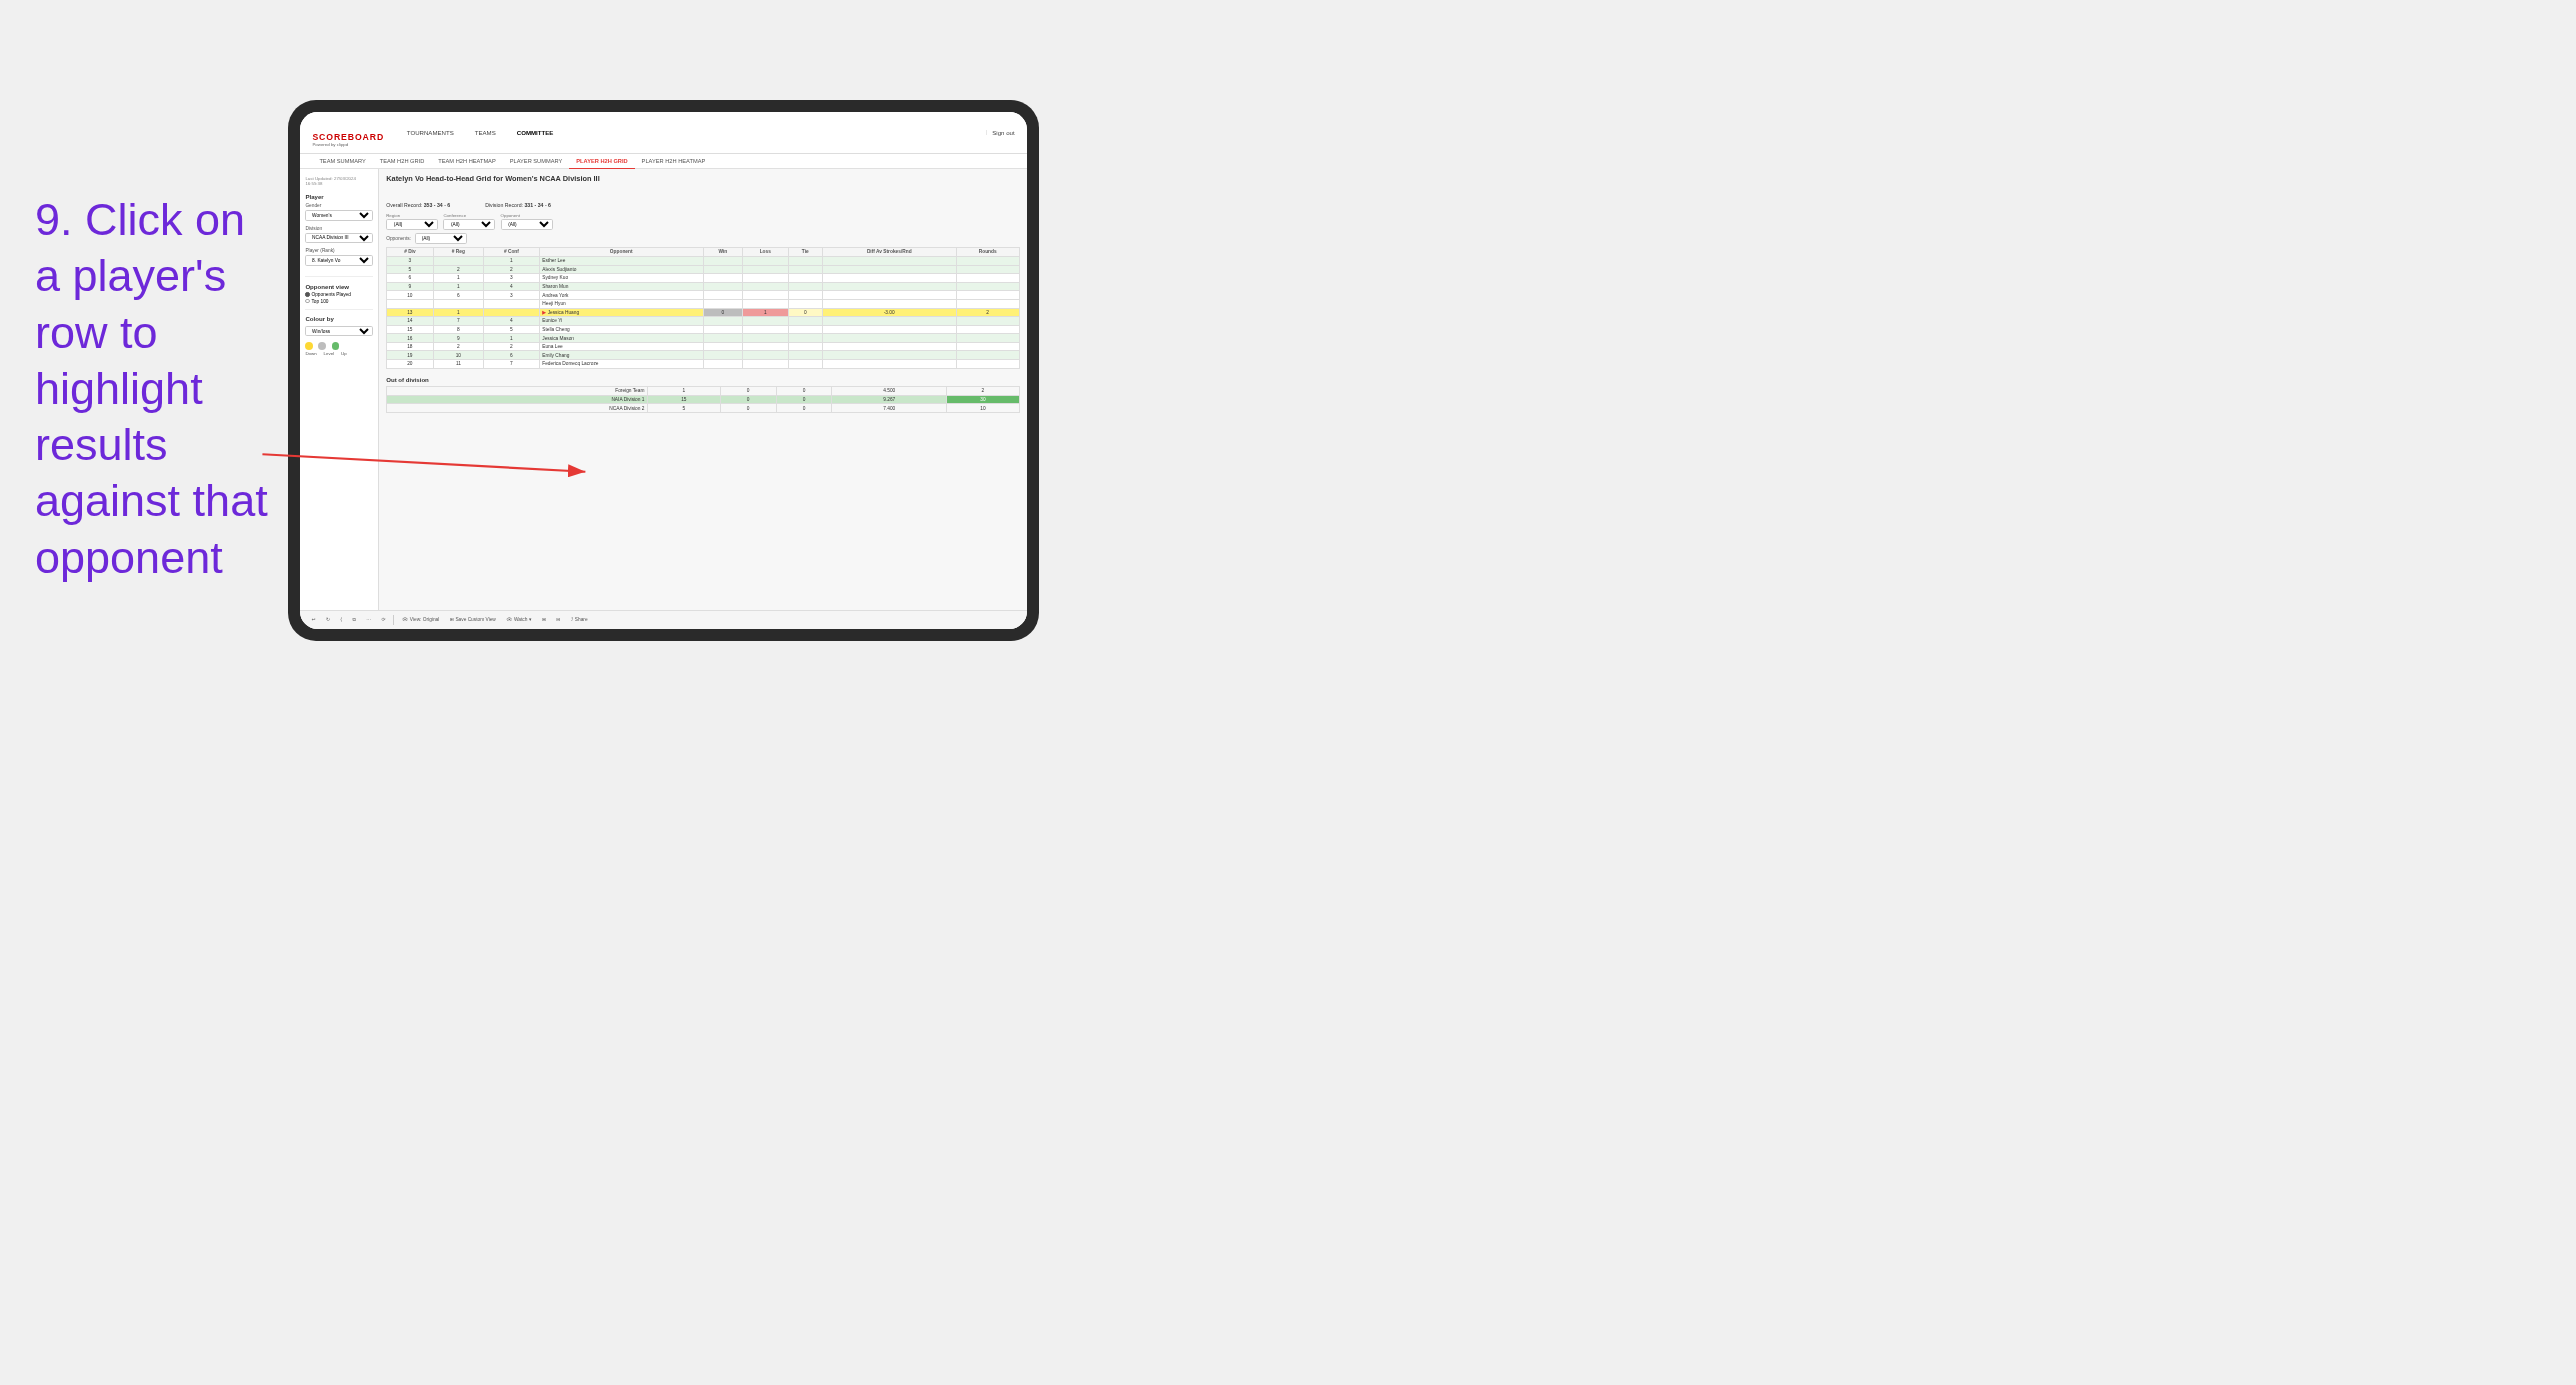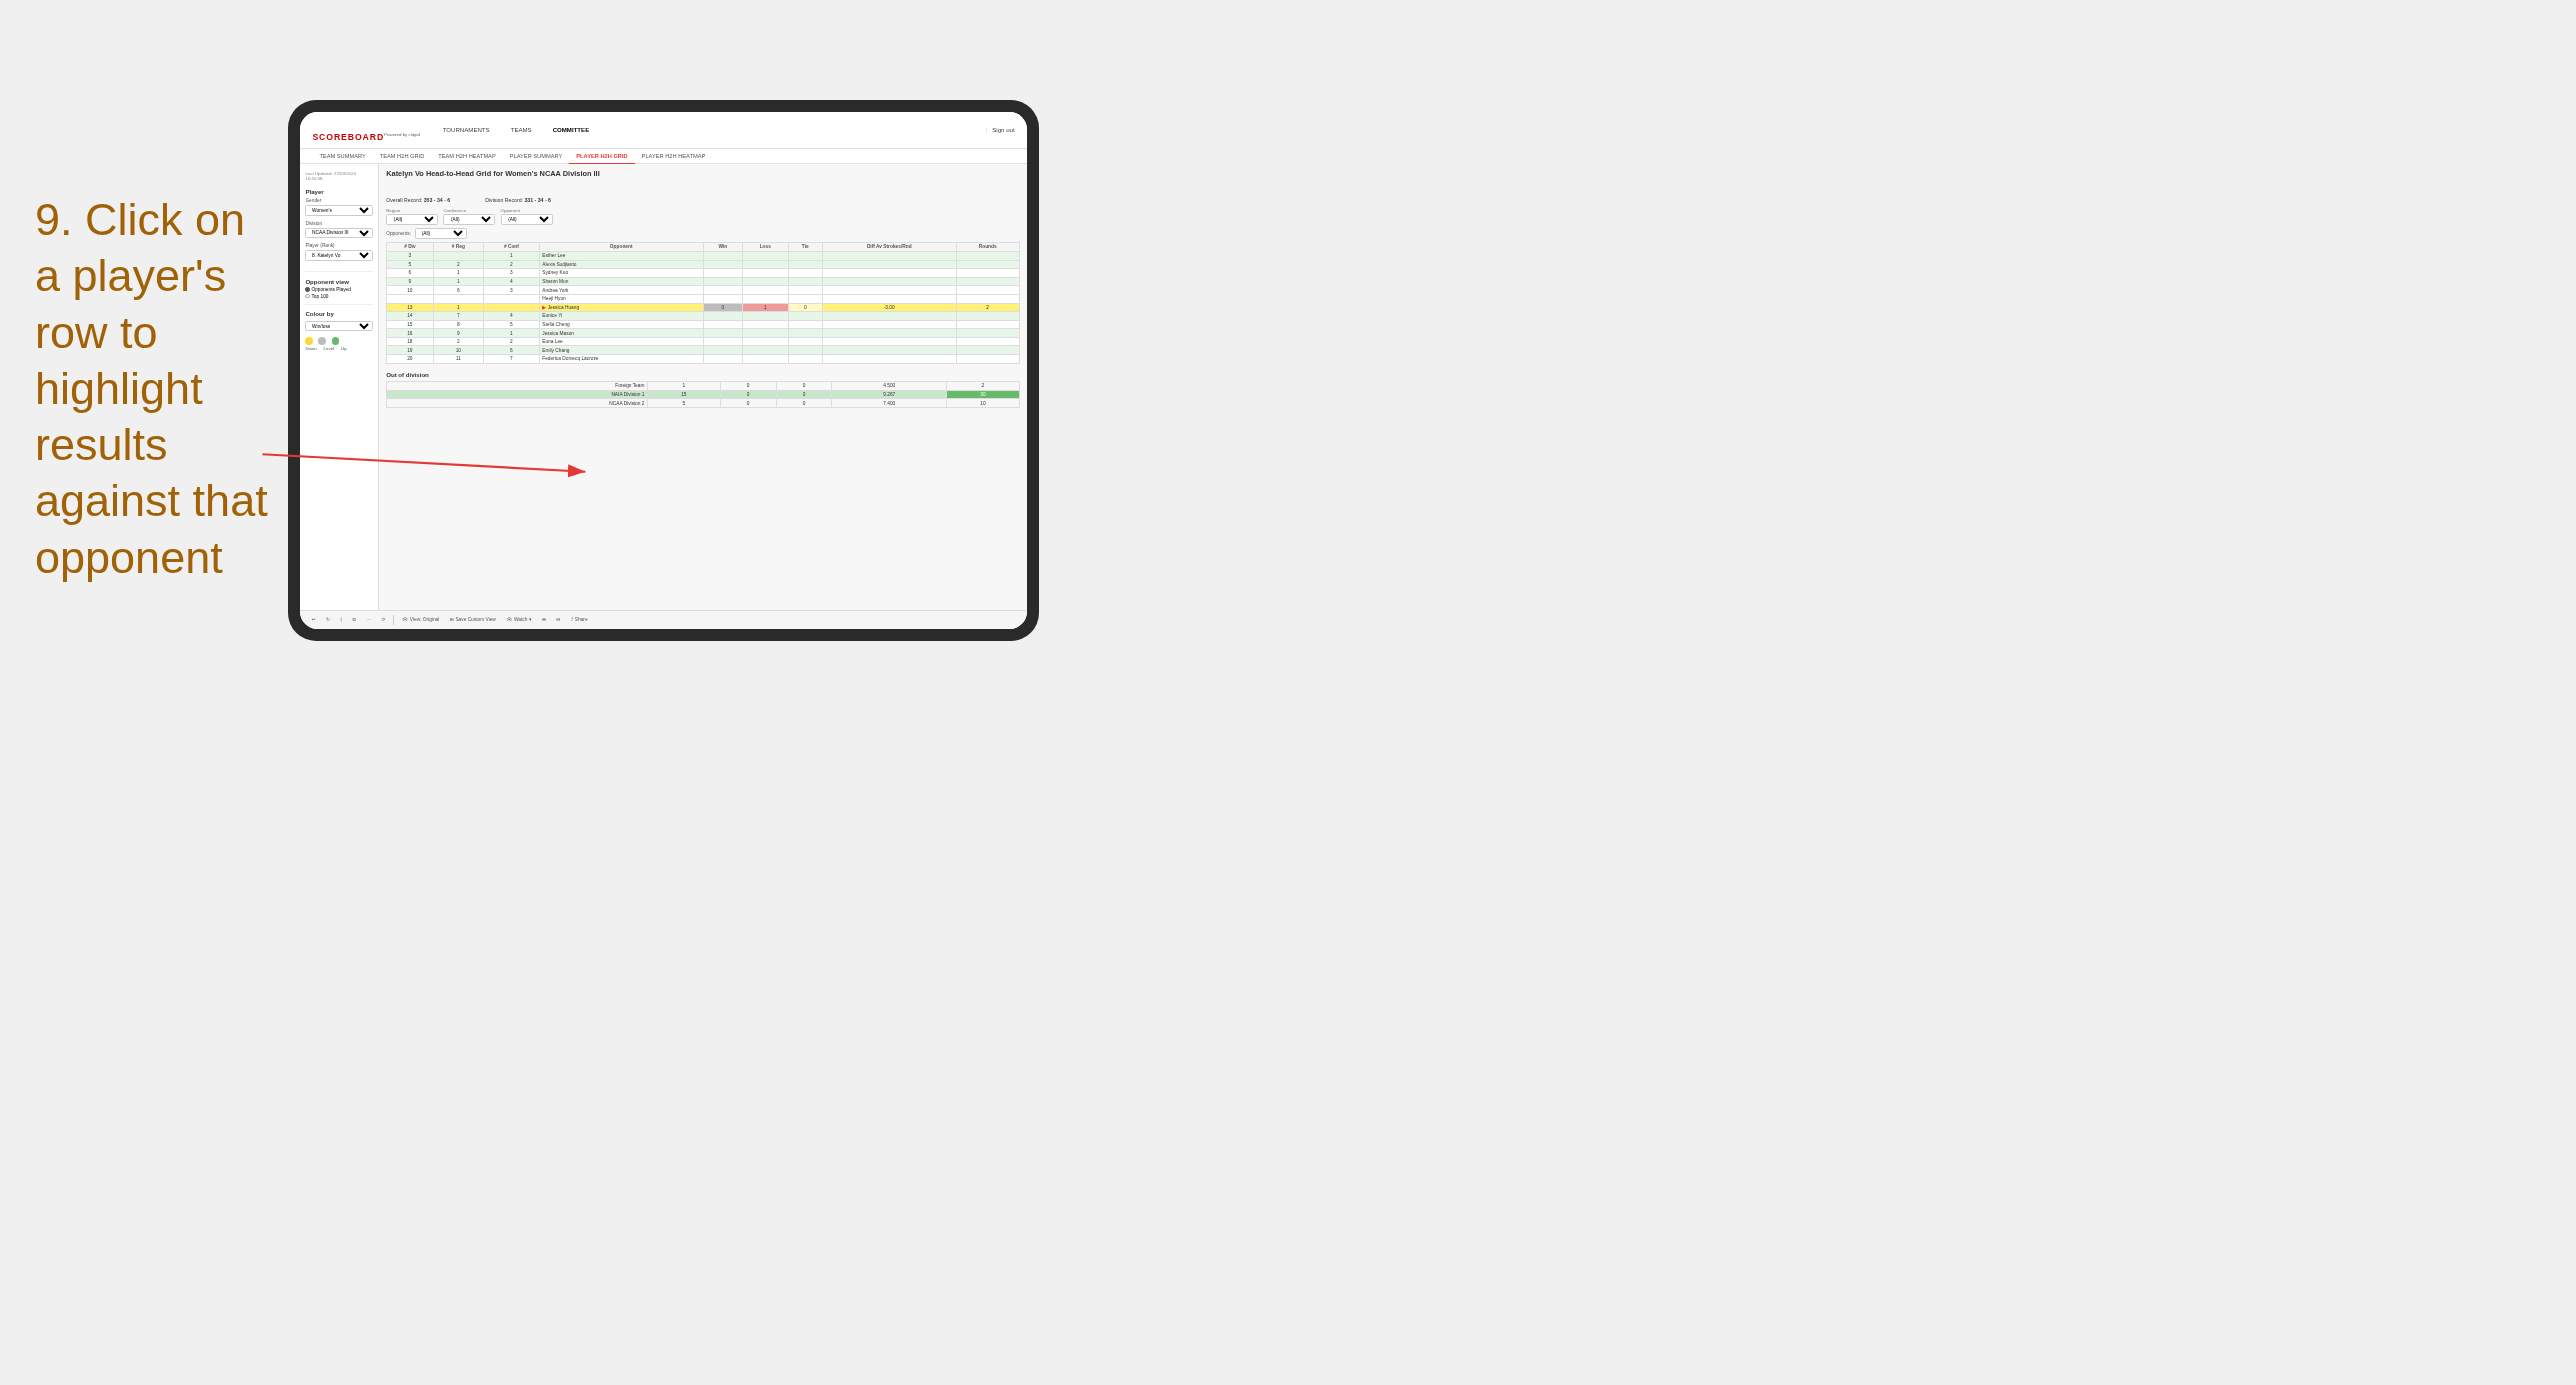--- a/index.html
+++ b/index.html
@@ -14,21 +14,21 @@
 
     
     .annotation-text {
       position: absolute;
       left: 35px;
       top: 192px;
       width: 245px;
       font-size: 45px;
       font-weight: 400;
       line-height: 1.25;
-      color: #a16207;
+      color: #6d28d9;
     }
 
     
     .tablet-frame {
       position: absolute;
       left: 288px;
       top: 100px;
       width: 751px;
       height: 541px;
       background: #2a2a2a;
@@ -52,21 +52,21 @@
       border-bottom: 0.9px solid #ddd;
       padding: 5.2px 12.2px;
       display: flex;
       align-items: center;
       justify-content: space-between;
       min-height: 28px;
     }
 
     .nav-logo {
       display: flex;
-      flex-direction: row;
+      flex-direction: column;
       margin-top: 15px;
     }
 
     .nav-logo-title {
       font-size: 8.7px;
       font-weight: 900;
       color: #c00;
       letter-spacing: 0.9px;
     }
 

